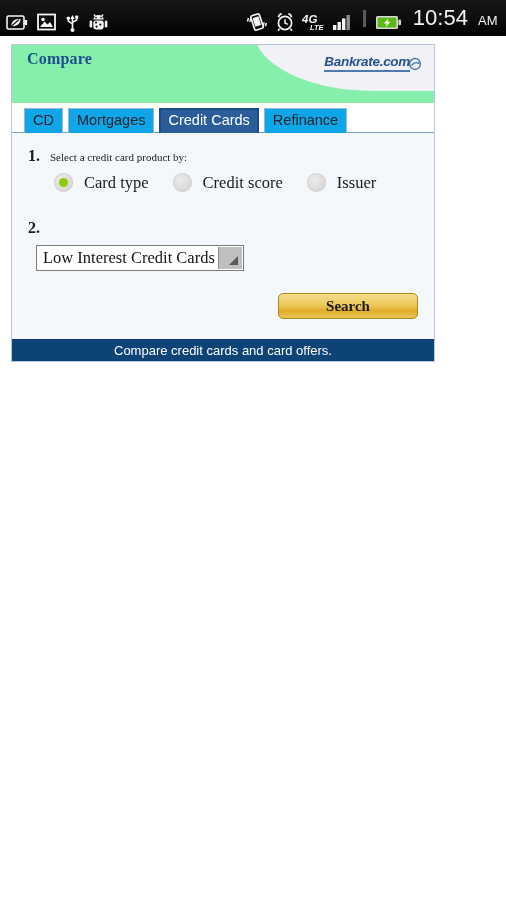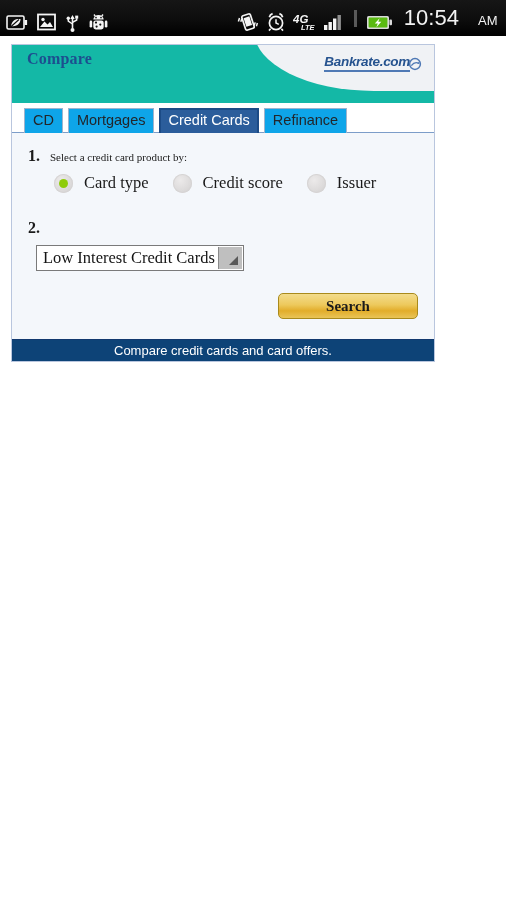--- a/index.html
+++ b/index.html
@@ -46,21 +46,21 @@
   }
   .clock {
     color: #f2f2f2;
     font-size: 22px;
     letter-spacing: 0px;
     font-family: "Liberation Sans", sans-serif;
     margin-left: 4px;
   }
   .clock .ampm {
     font-size: 13px;
-    margin-left: 19px;
+    margin-left: 10px;
     letter-spacing: .3px;
   }
   .sep-bar {
     width: 3px;
     height: 17px;
     background: #5a5a5a;
     display: inline-block;
     margin: 0 2px;
   }
 
@@ -72,21 +72,21 @@
     width: 424px;
     box-sizing: border-box;
     background: #ffffff;
     border: 1px solid #b9c6de;
   }
 
   
   .card-head {
     position: relative;
     height: 58px;
-    background: #14b8a6;
+    background: #86efac;
     overflow: hidden;
     text-align: center;
   }
   .card-head .swoosh {
     position: absolute;
     right: -30px;
     top: -46px;
     width: 210px;
     height: 92px;
     background: #f0f2f5;
@@ -194,21 +194,21 @@
     color: #1a1a1a;
   }
   .radio-row {
     display: flex;
     align-items: center;
     padding-left: 42px;
     margin-top: 8px;
   }
   .radio-opt {
     display: flex;
-    align-items: center;
+    align-items: flex-start;
     cursor: pointer;
   }
   .radio-opt + .radio-opt { margin-left: 24px; }
   .radio-dot {
     width: 19px;
     height: 19px;
     border-radius: 50%;
     background: radial-gradient(circle at 38% 33%, #eceaea 0%, #dcdada 60%, #cfcdcd 100%);
     box-shadow: inset 0 0 0 1px #d6d4d4;
     flex: 0 0 19px;

